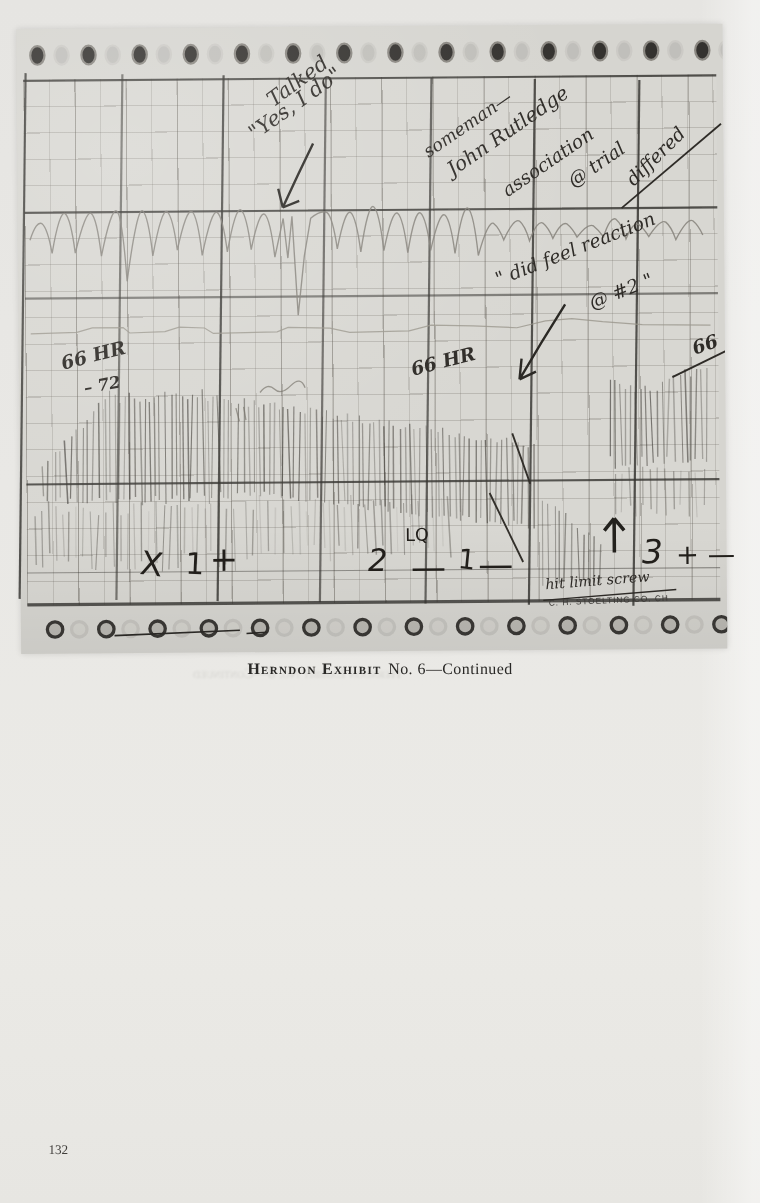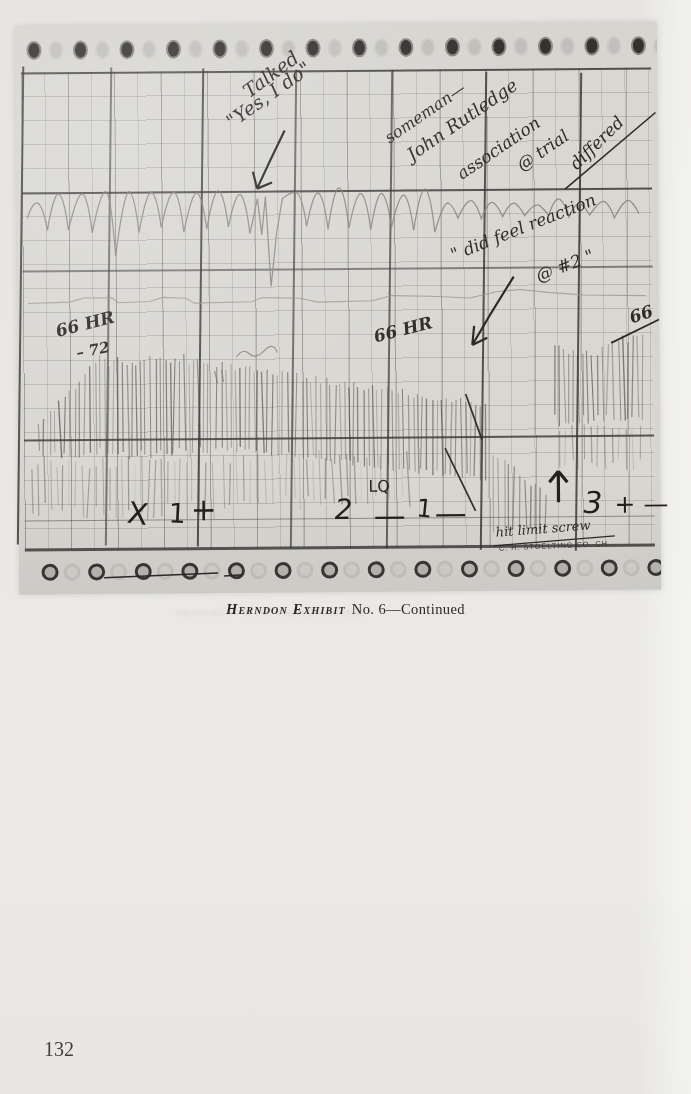--- a/index.html
+++ b/index.html
@@ -35,26 +35,26 @@
   
   .hw{position:absolute; font-family:"DejaVu Serif", serif; font-style:italic;
       color:#2e2b27; white-space:nowrap; transform-origin:left center; line-height:1;}
   .mk{position:absolute; font-family:"DejaVu Sans", sans-serif; color:#221f1b;
       white-space:nowrap; transform-origin:left center; line-height:1;}
   .printed{position:absolute; font-family:"Liberation Sans", sans-serif; color:#3b3936;
       white-space:nowrap; line-height:1;}
   
   .caption{position:absolute; left:0; top:601px; width:691px; text-align:center;
       font-size:14.5px; color:#292826; letter-spacing:.4px;}
-  .caption .sc{font-variant:small-caps; letter-spacing:1.2px; font-weight:bold;font-style:italic;}
+  .caption .sc{font-variant:small-caps; letter-spacing:1.2px; font-weight:bold;}
   .caption .rest{margin-left:6px;}
   .bleed{position:absolute; left:140px; top:604px; width:260px; text-align:center;
       font-size:13px; color:#6a6862; transform:scaleX(-1); filter:blur(1.1px);
       opacity:.16; font-variant:small-caps;}
-  .pagenum{position:absolute; left:44px; top:1038px; font-size:20px; color:#413f3c;}
+  .pagenum{position:absolute; left:44px; top:1038px; font-size:12px; color:#413f3c;}
 </style>
 </head>
 <body>
 
 <div class="page">
 
   <div class="strip">
 
     <div class="gridarea"></div>
 

